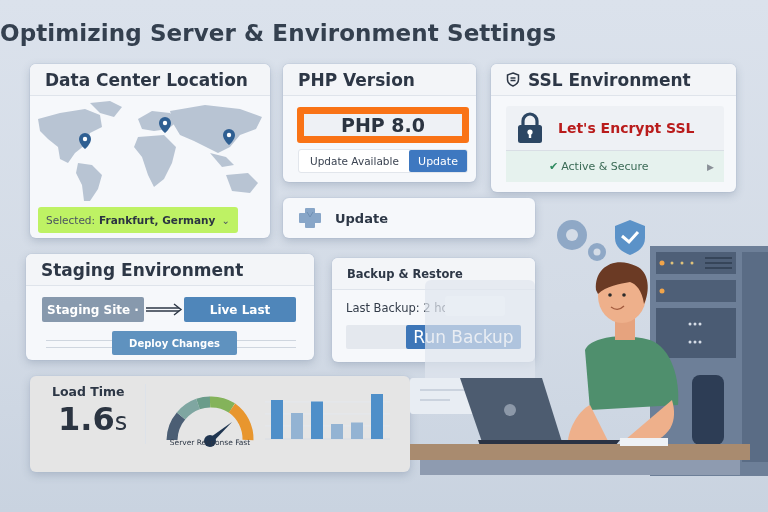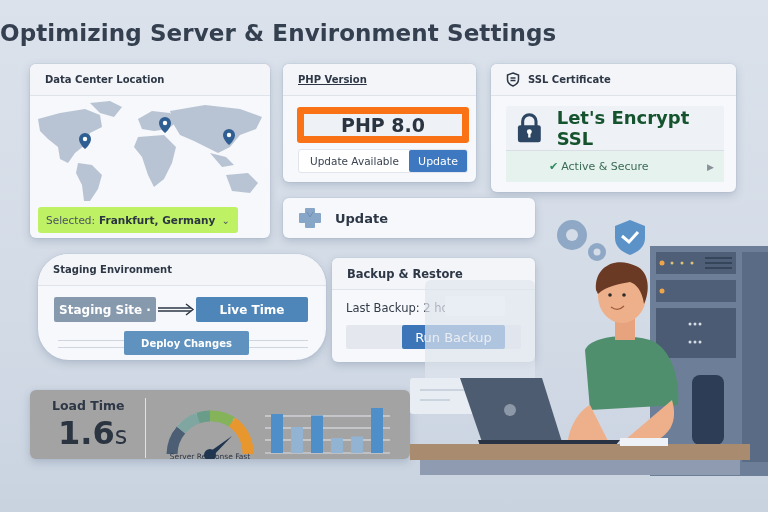--- a/index.html
+++ b/index.html
@@ -14,36 +14,36 @@
     position: absolute; left: 0; top: 20px; width: 740px; text-align: left;
     font-size: 23px; font-weight: bold; color: #34404f; letter-spacing: 0.1px;
   }
   .card {
     position: absolute; background: #f6f8fb; border-radius: 6px;
     box-shadow: 0 3px 8px rgba(70,90,120,0.25), 0 0 0 1px rgba(200,210,225,0.6);
     overflow: hidden;
   }
   .card-head {
     height: 32px; padding: 0 15px; display: flex; align-items: center; gap: 8px;
-    font-size: 10px; font-weight: bold; color: #2d3746;
+    font-size: 17px; font-weight: bold; color: #2d3746;
     border-bottom: 1px solid #dfe4eb; background: #f3f5f8;
   }
   
   #dc { left: 30px; top: 64px; width: 240px; height: 174px; }
   .map { position: absolute; left: 0; top: 33px; width: 240px; height: 104px; }
   .dc-select {
     position: absolute; left: 8px; top: 143px; width: 200px; height: 26px;
     background: #bef264; display: flex; align-items: center; padding: 0 8px;
     font-size: 10.5px; color: #4a5361; border-radius: 3px;
   }
   .dc-select b { color: #2b3441; margin-left: 4px; }
   .dc-select .chev { margin-left: auto; font-size: 10px; color: #4a5361; }
 
   
-  #php { left: 283px; top: 64px; width: 193px; height: 118px; text-decoration: underline; }
+  #php { left: 283px; top: 64px; width: 193px; height: 118px; }
   .php-ver {
     position: absolute; left: 14px; top: 43px; width: 172px; height: 36px;
     background: #eef1f5; border: 7px solid #f97316; border-radius: 3px;
     display: flex; align-items: center; justify-content: center;
     font-size: 19px; font-weight: bold; color: #2b3441;
   }
   .php-row {
     position: absolute; left: 15px; top: 85px; width: 170px; height: 24px;
     background: #fff; border: 1px solid #e2e6ec; border-radius: 3px;
     display: flex; align-items: center; font-size: 10.5px; color: #3b4452;
@@ -55,61 +55,61 @@
   }
 
   
   #ssl { left: 491px; top: 64px; width: 245px; height: 128px; }
   .ssl-box {
     position: absolute; left: 15px; top: 42px; width: 218px; height: 76px;
     background: #eef1f5; border-radius: 3px;
   }
   .ssl-top {
     height: 45px; display: flex; align-items: center; padding-left: 10px; gap: 14px;
-    font-size: 18px; font-weight: bold; color: #14532d; border-bottom: 1px solid #d9dee5;
+    font-size: 14px; font-weight: bold; color: #b91c1c; border-bottom: 1px solid #d9dee5;
   }
   .ssl-bot {
     height: 31px; display: flex; align-items: center; padding-left: 43px;
     background: #e6f2ee; font-size: 11px; color: #3a6a55;
   }
   .ssl-bot .check { color: #2e8a5f; margin-right: 3px; font-weight: bold; }
   .ssl-bot .arrow { margin-left: auto; margin-right: 10px; color: #8a9098; font-size: 9px; }
 
   
   #upd { left: 283px; top: 198px; width: 252px; height: 40px; }
   .upd-inner { display: flex; align-items: center; height: 100%; padding-left: 14px; gap: 12px;
     font-size: 13px; font-weight: bold; color: #2d3746; }
 
   
-  #stg { left: 38px; top: 254px; width: 288px; height: 106px; border-radius: 31px; }
+  #stg { left: 26px; top: 254px; width: 288px; height: 106px; }
   .stg-btn {
     position: absolute; height: 25px; border-radius: 2px; color: #fff;
     display: flex; align-items: center; justify-content: center;
     font-size: 12px; font-weight: bold;
   }
   .stg-staging { left: 16px; top: 43px; width: 102px; background: #8799ad; }
   .stg-live { left: 158px; top: 43px; width: 112px; background: #4f86ba; }
   .stg-deploy { left: 86px; top: 77px; width: 125px; height: 24px; background: #5f92bf; font-size: 10px; }
   .stg-arrow { position: absolute; left: 120px; top: 49px; width: 38px; height: 14px; }
   .stg-line { position: absolute; left: 20px; width: 250px; height: 1px; background: #cfd6df; }
 
   
   #bkp { left: 332px; top: 258px; width: 203px; height: 104px; }
   .bkp-txt { position: absolute; left: 14px; top: 43px; font-size: 11.5px; color: #333c49; }
   .bkp-row {
     position: absolute; left: 14px; top: 67px; width: 175px; height: 24px;
     background: #e4e8ee; border-radius: 2px;
   }
   .bkp-btn {
-    position: absolute; right: 16px; top: 0; width: 103px; height: 24px; background: #3d76b8;
-    color: #fff; font-size: 13px; display: flex; align-items: center; justify-content: center; border-radius: 2px;
-  }
-
-  
-  #perf { left: 30px; top: 390px; width: 380px; height: 69px; background: #a3a3a3; }
+    position: absolute; right: 0; top: 0; width: 115px; height: 24px; background: #3d76b8;
+    color: #fff; font-size: 17px; display: flex; align-items: center; justify-content: center; border-radius: 2px;
+  }
+
+  
+  #perf { left: 30px; top: 376px; width: 380px; height: 96px; background: #e5e5e5; }
   .lt-lbl { position: absolute; left: 22px; top: 8px; font-size: 12.5px; font-weight: bold; color: #2d3746; }
   .lt-val { position: absolute; left: 28px; top: 24px; font-size: 32px; font-weight: bold; color: #2b3441; }
   .lt-val small { font-size: 24px; font-weight: normal; }
   .perf-div { position: absolute; left: 115px; top: 8px; width: 1px; height: 60px; background: #dde2e9; }
   .gauge { position: absolute; left: 118px; top: 6px; width: 124px; height: 66px; }
   .gauge-lbl { position: absolute; left: 118px; top: 62px; width: 124px; text-align: center; font-size: 7.5px; color: #2d3746; }
   .bars { position: absolute; left: 225px; top: 8px; width: 140px; height: 60px; }
 
   
   .scene { position: absolute; left: 410px; top: 200px; width: 358px; height: 312px; }
@@ -163,21 +163,21 @@
   </div>
 </div>
 
 <div class="card" id="ssl">
   <div class="card-head">
     <svg width="14" height="15" viewBox="0 0 14 15">
       <path d="M7 1 L12.5 3 L12.5 7.5 C12.5 11 9.5 13 7 14 C4.5 13 1.5 11 1.5 7.5 L1.5 3 Z" fill="none" stroke="#2d3746" stroke-width="1.5"></path>
       <line x1="4.5" y1="6" x2="9.5" y2="6" stroke="#2d3746" stroke-width="1.3"></line>
       <line x1="4.5" y1="8.5" x2="9.5" y2="8.5" stroke="#2d3746" stroke-width="1.3"></line>
     </svg>
-    <span>SSL Certificate</span>
+    <span>SSL Environment</span>
   </div>
   <div class="ssl-box">
     <div class="ssl-top">
       <svg width="28" height="32" viewBox="0 0 28 32">
         <path d="M7 14 V9 a7 7 0 0 1 14 0 V14" fill="none" stroke="#2c4663" stroke-width="3.2"></path>
         <rect x="2" y="13" width="24" height="18" rx="2.5" fill="#2c4663"></rect>
         <circle cx="14" cy="20" r="2.6" fill="#fff"></circle>
         <rect x="12.8" y="21" width="2.4" height="5" fill="#fff"></rect>
       </svg>
       <span>Let's Encrypt SSL</span>
@@ -204,21 +204,21 @@
 </div>
 
 <div class="card" id="stg">
   <div class="card-head">Staging Environment</div>
   <div class="stg-btn stg-staging">Staging Site ·</div>
   <svg class="stg-arrow" viewBox="0 0 38 14">
     <line x1="0" y1="5" x2="33" y2="5" stroke="#2d3746" stroke-width="1.3"></line>
     <line x1="0" y1="8" x2="33" y2="8" stroke="#2d3746" stroke-width="1.3"></line>
     <path d="M28 1 L35 6.5 L28 12" fill="none" stroke="#2d3746" stroke-width="1.4"></path>
   </svg>
-  <div class="stg-btn stg-live">Live Time</div>
+  <div class="stg-btn stg-live">Live Last</div>
   <div class="stg-line" style="top:86px"></div>
   <div class="stg-line" style="top:93px"></div>
   <div class="stg-btn stg-deploy">Deploy Changes</div>
 </div>
 
 <div class="card" id="bkp">
   <div class="card-head" style="font-size:11.5px">Backup &amp; Restore</div>
   <div class="bkp-txt">Last Backup: 2 hours ago</div>
   <div class="bkp-row">
     <div class="bkp-btn">Run Backup</div>

